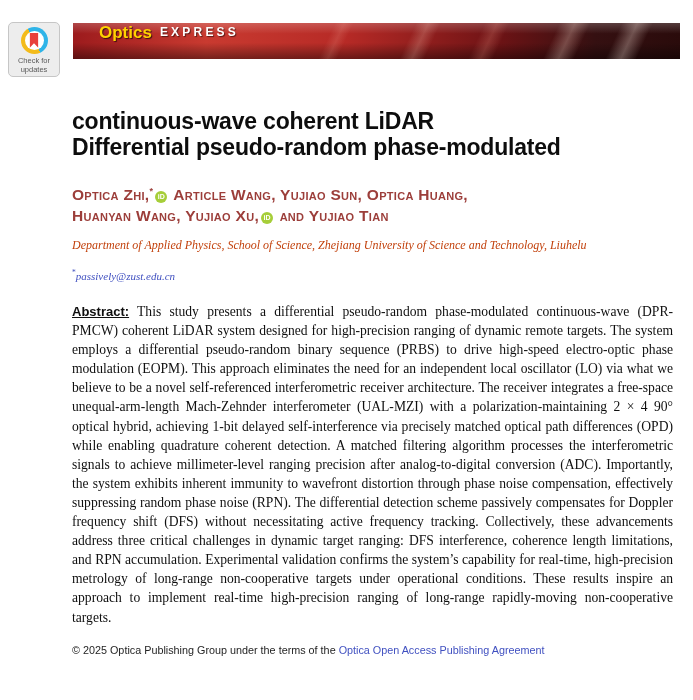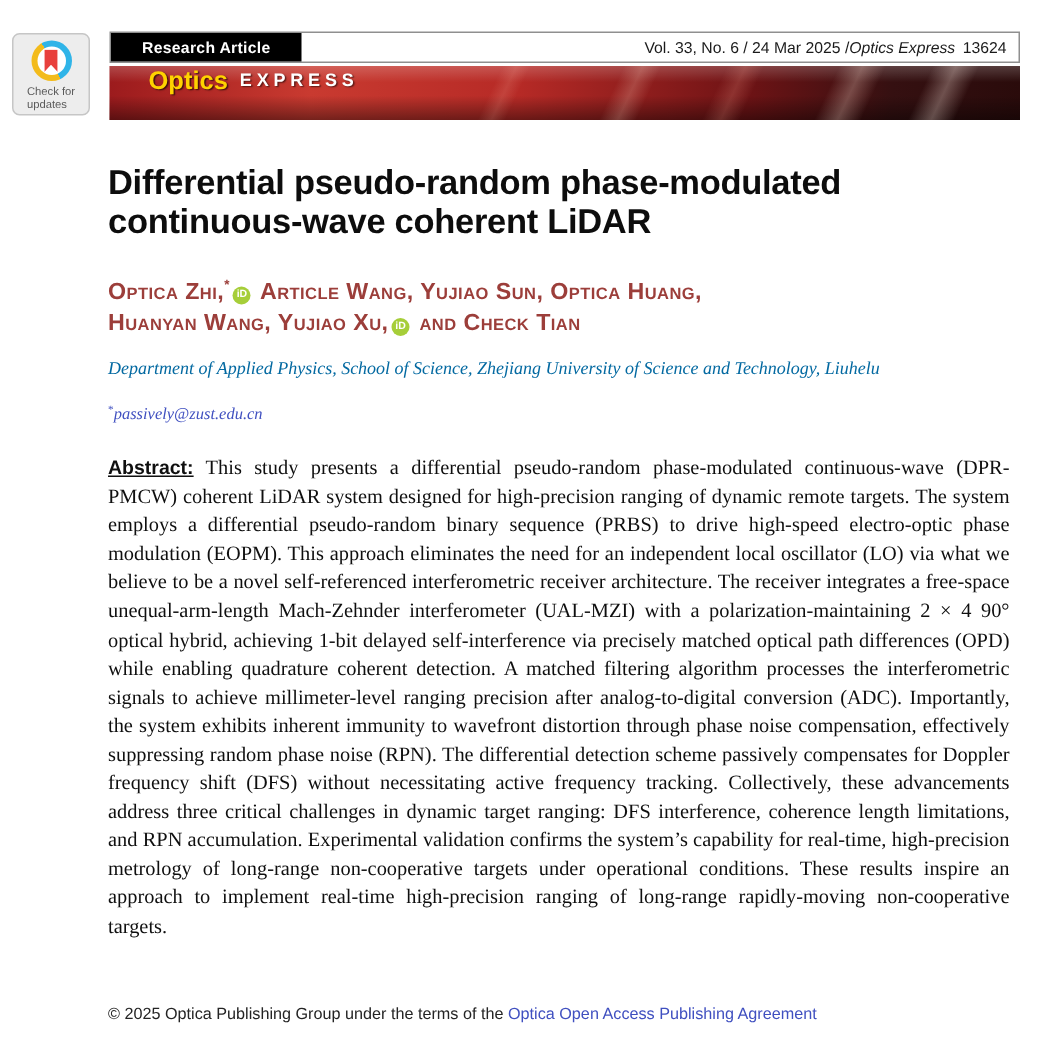--- a/index.html
+++ b/index.html
@@ -17,21 +17,21 @@
   }
   .crossmark-ring{
     width:27px;height:27px;border-radius:50%;position:relative;
     background:conic-gradient(from 330deg,#2fb4e8 0 185deg,#f3bb1b 185deg 360deg);
   }
   .crossmark-inner{position:absolute;inset:4px;background:#fff;border-radius:50%;}
   .crossmark-bookmark{
     position:absolute;left:50%;top:6px;width:9px;height:15px;transform:translateX(-50%);
     background:#e8403c;clip-path:polygon(0 0,100% 0,100% 100%,50% 68%,0 100%);
   }
-  .updates-label{font-size:7.5px;line-height:8.5px;color:#5a5a5a;margin-top:3px;}
+  .updates-label{font-size:7.5px;line-height:8.5px;color:#5a5a5a;text-align:center;margin-top:3px;}
   
   .header-col{position:absolute;left:73px;top:21px;width:607px;}
   .meta-row{
     height:21px;border:1px solid #8f8f8f;box-sizing:border-box;
     display:flex;align-items:stretch;background:#fff;
   }
   .article-type{
     background:#000;color:#fff;font-weight:bold;font-size:10.5px;width:127px;
     display:flex;align-items:center;justify-content:center;flex:none;letter-spacing:0.2px;
   }
@@ -77,21 +77,21 @@
   .author-sup{font-size:9px;vertical-align:super;line-height:0;font-variant:normal;}
   .orcid{
     display:inline-block;width:12px;height:12px;border-radius:50%;
     background:var(--orcid-green,#a6ce39);color:#fff;
     font:bold 7px/12px "Liberation Sans",sans-serif;text-align:center;
     font-variant:normal;letter-spacing:0;vertical-align:1px;margin:0 2px;cursor:pointer;
   }
   .affiliation{
     position:absolute;left:72px;top:238px;width:605px;
     font-family:"Liberation Serif",serif;font-style:italic;font-size:12px;
-    line-height:14.5px;color:#0369a1;
+    line-height:14.5px;color:#c2410c;
   }
   .affiliation span{display:block;}
   .email-line{
     position:absolute;left:72px;top:268px;
     font-family:"Liberation Serif",serif;font-style:italic;font-size:11px;
     color:var(--link-blue,#3c46b4);
   }
   .email-line sup{font-size:7.5px;font-style:normal;}
   .email-link{cursor:pointer;}
   
@@ -99,60 +99,52 @@
     position:absolute;left:72px;top:302px;width:601px;
     font-family:"Liberation Serif",serif;font-size:13.6px;line-height:19.1px;
     text-align:justify;color:#0f0f0f;
   }
   .abs-label{
     font-family:"Liberation Sans",sans-serif;font-weight:bold;font-size:13px;
     font-style:normal;
     text-decoration:underline;
   }
   
-  .footer{position:absolute;left:72px;top:670px;font-size:10.8px;color:#242424;white-space:nowrap;}
+  .footer{position:absolute;left:72px;top:644px;font-size:10.8px;color:#242424;white-space:nowrap;}
   .footer .license-link{color:var(--link-blue,#4353c8);cursor:pointer;}
 </style>
 </head>
 <body>
 
 <div class="updates-badge">
   <div class="crossmark-ring">
     <div class="crossmark-inner"></div>
     <div class="crossmark-bookmark"></div>
   </div>
   <div class="updates-label">
     <span>Check for</span><br>
     <span>updates</span>
   </div>
 </div>
 
 <div class="header-col">
-  <div class="meta-row">
-    <div class="article-type">Research Article</div>
-    <div class="vol-info">
-      <span>Vol. 33, No. 6 / 24 Mar 2025 / </span>
-      <span class="journal-italic">Optics Express</span>
-      <span class="pagenum">13624</span>
-    </div>
-  </div>
   <div class="banner">
     <span class="brand-optics">Optics</span>
     <span class="brand-express">EXPRESS</span>
   </div>
 </div>
 
 <h1 class="title" style="margin:0;">
+  <span>continuous-wave coherent LiDAR</span>
   <span>Differential pseudo-random phase-modulated</span>
-  <span>continuous-wave coherent LiDAR</span>
 </h1>
 
 <div class="authors" id="authors">
     <div class="author-line"><span>Optica Zhi,</span><sup class="author-sup">*</sup><span class="orcid">iD</span> <span>Article Wang,</span> <span>Yujiao Sun,</span> <span>Optica Huang,</span> </div>
-    <div class="author-line"><span>Huanyan Wang,</span> <span>Yujiao Xu,</span><span class="orcid">iD</span> <span>and Check Tian</span> </div>
+    <div class="author-line"><span>Huanyan Wang,</span> <span>Yujiao Xu,</span><span class="orcid">iD</span> <span>and Yujiao Tian</span> </div>
   </div>
 
 <div class="affiliation">
   <span>Department of Applied Physics, School of Science, Zhejiang University of Science and Technology, Liuhelu</span>
 </div>
 
 <div class="email-line">
   <sup>*</sup><span class="email-link">passively@zust.edu.cn</span>
 </div>
 

